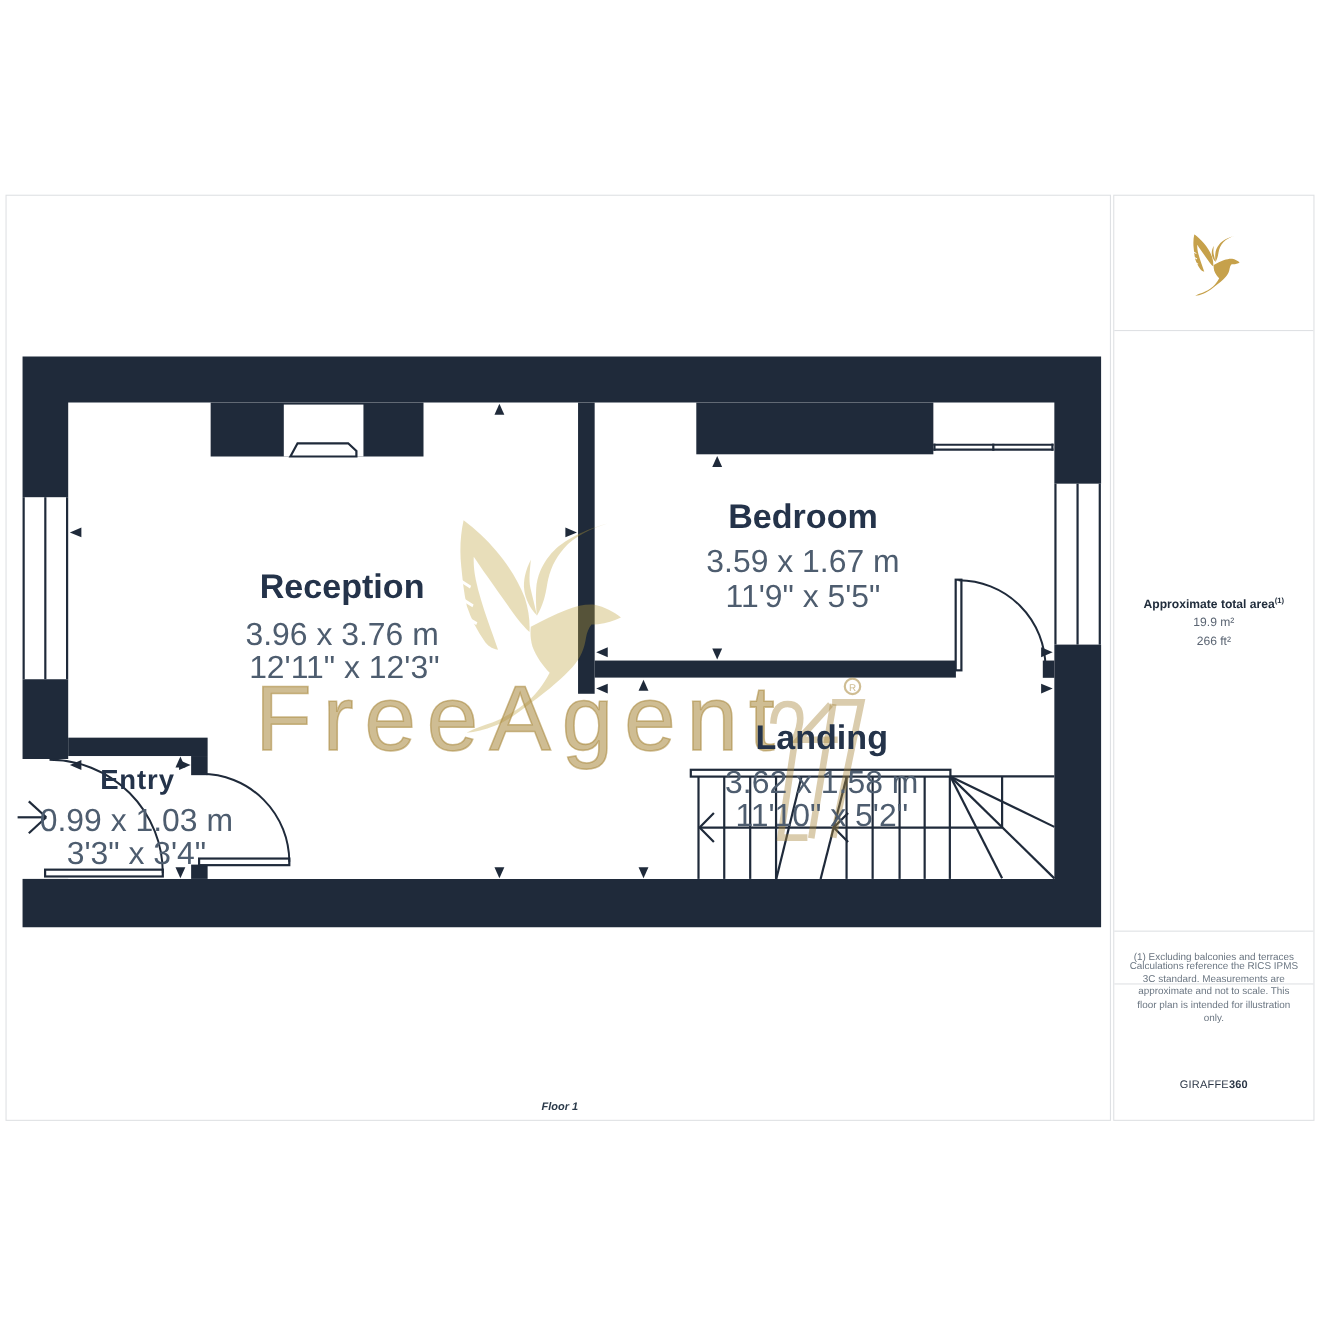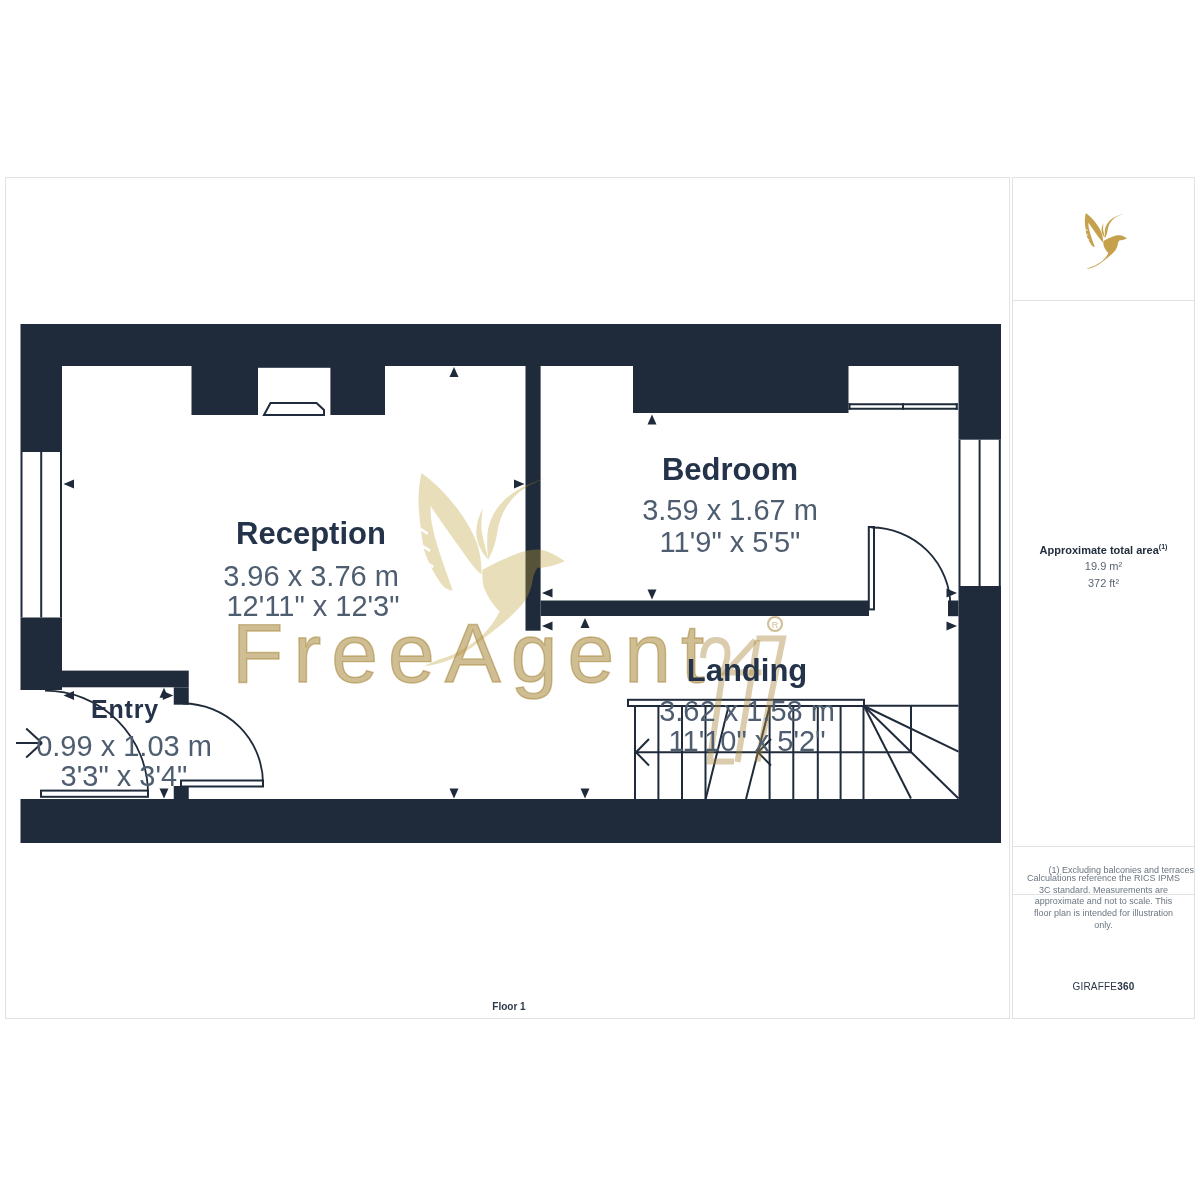--- a/index.html
+++ b/index.html
@@ -203,21 +203,21 @@
 
 <svg class="abs" style="left:1083.8px;top:212.6px;" width="43.1" height="56" viewBox="0 0 100 130">
   <use href="#birdW" fill="#C6A14B"></use>
   <use href="#birdCuts" fill="#ffffff"></use>
 </svg>
 
 <div class="abs ctr" style="left:1013px;top:543px;width:181px;font-size:11px;font-weight:bold;color:#222e3d;">Approximate total area<span style="font-size:7px;vertical-align:super;">(1)</span></div>
 
 <div class="abs ctr" style="left:1013px;top:560px;width:181px;font-size:11px;color:#5a6472;">19.9 m²</div>
 
-<div class="abs ctr" style="left:1013px;top:576.5px;width:181px;font-size:11px;color:#5a6472;">372 ft²</div>
-
-<div class="abs ctr" style="left:1013px;top:864.5px;width:181px;font-size:9px;color:#68737f;text-align:right;">(1) Excluding balconies and terraces</div>
+<div class="abs ctr" style="left:1013px;top:576.5px;width:181px;font-size:11px;color:#5a6472;">266 ft²</div>
+
+<div class="abs ctr" style="left:1013px;top:864.5px;width:181px;font-size:9px;color:#68737f;">(1) Excluding balconies and terraces</div>
 
 <div class="abs ctr" style="left:1022px;top:873px;width:163px;font-size:9px;line-height:11.7px;color:#6b7682;">Calculations reference the RICS IPMS<br>3C standard. Measurements are<br>approximate and not to scale. This<br>floor plan is intended for illustration<br>only.</div>
 
 <div class="abs ctr" style="left:1013px;top:981px;width:181px;font-size:10px;letter-spacing:.2px;color:#2b3646;">GIRAFFE<b>360</b></div>
 
-<div class="abs ctr" style="left:459px;top:1001px;width:100px;font-size:10px;font-weight:bold;color:#2b3a4a;">Floor 1</div>
+<div class="abs ctr" style="left:459px;top:1001px;width:100px;font-size:10px;font-weight:bold;color:#2b3a4a;font-style:italic;">Floor 1</div>
 
 </body></html>

